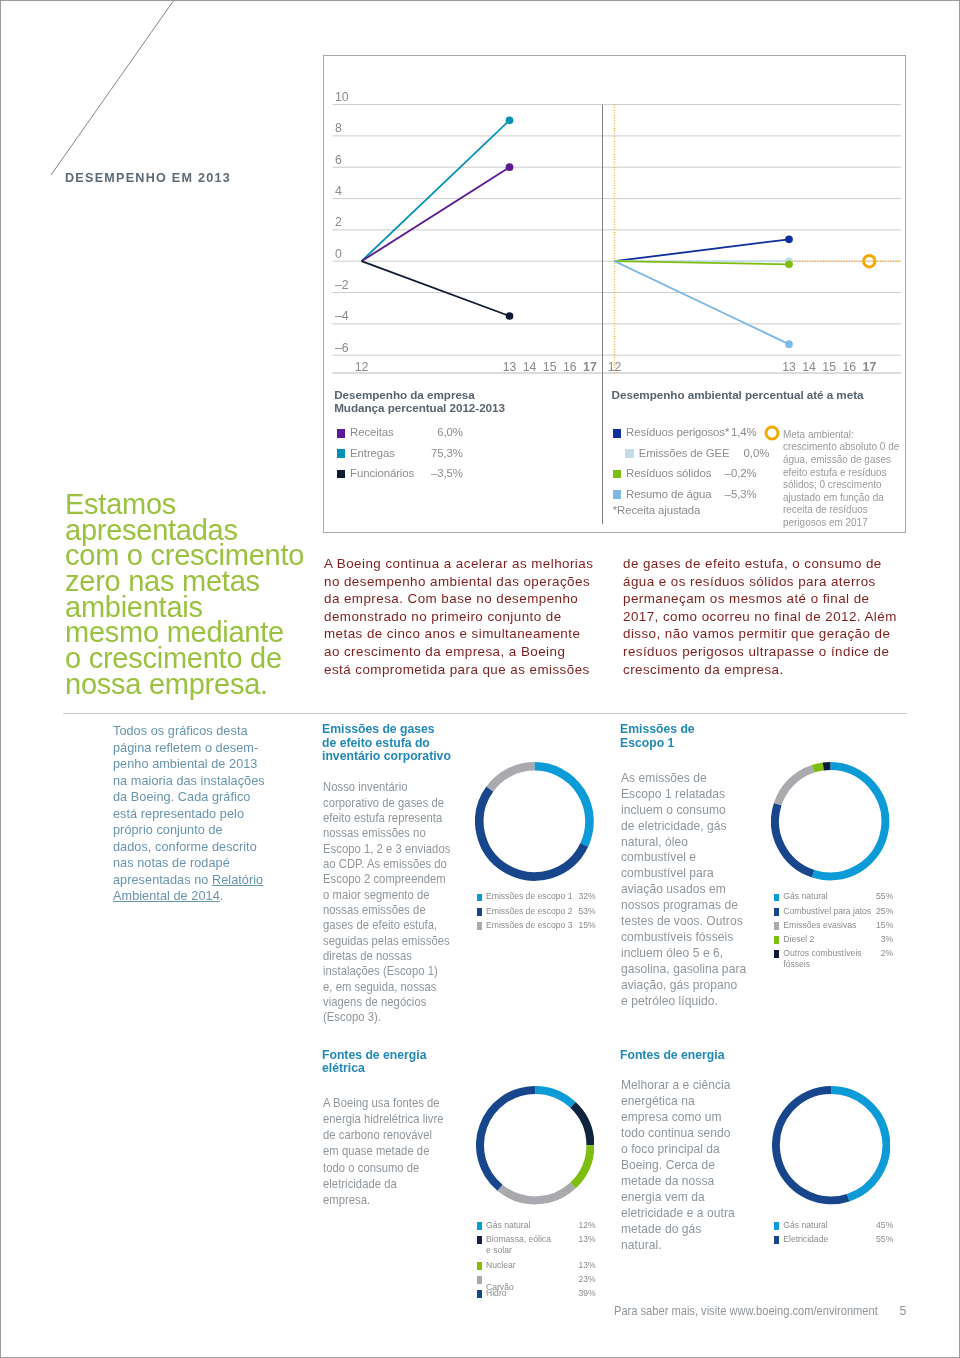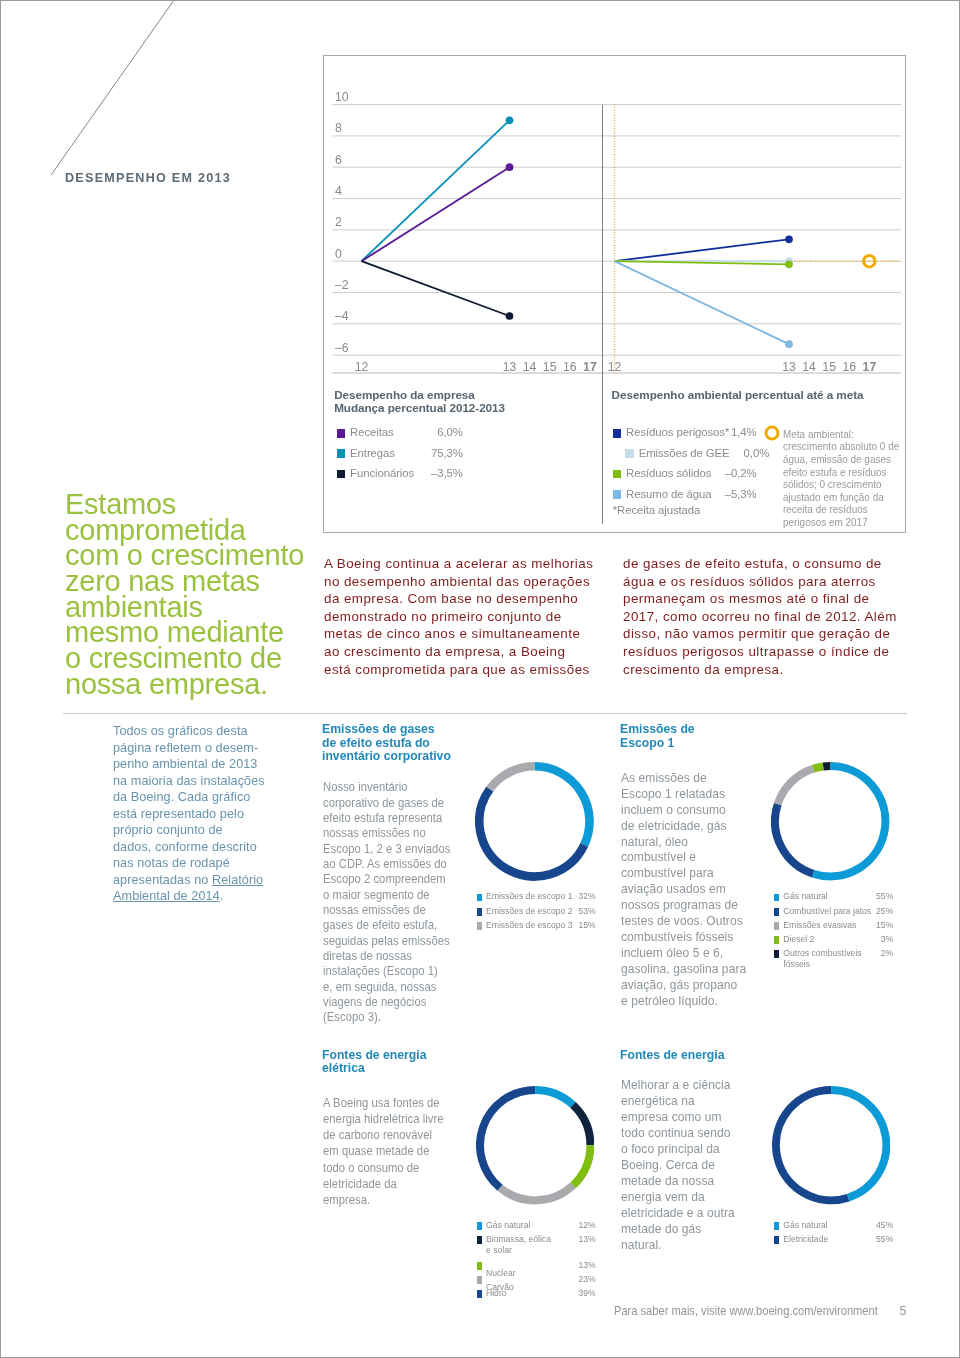--- a/index.html
+++ b/index.html
@@ -175,21 +175,21 @@
     <div class="goal-ln" style="left:458.5px;top:385.1px;">crescimento absoluto 0 de</div>
     <div class="goal-ln" style="left:458.5px;top:397.7px;">água, emissão de gases</div>
     <div class="goal-ln" style="left:458.5px;top:410.3px;">efeito estufa e resíduos</div>
     <div class="goal-ln" style="left:458.5px;top:422.9px;">sólidos; 0 crescimento</div>
     <div class="goal-ln" style="left:458.5px;top:435.5px;">ajustado em função da</div>
     <div class="goal-ln" style="left:458.5px;top:448.1px;">receita de resíduos</div>
     <div class="goal-ln" style="left:458.5px;top:460.7px;">perigosos em 2017</div>
   </div>
   <div class="pull" style="left:64px;top:491px;">
     <div class="ln" style="height:25.7px;line-height:25.7px;">Estamos</div>
-    <div class="ln" style="height:25.7px;line-height:25.7px;">comprometida</div>
+    <div class="ln" style="height:25.7px;line-height:25.7px;">apresentadas</div>
     <div class="ln" style="height:25.7px;line-height:25.7px;">com o crescimento</div>
     <div class="ln" style="height:25.7px;line-height:25.7px;">zero nas metas</div>
     <div class="ln" style="height:25.7px;line-height:25.7px;">ambientais</div>
     <div class="ln" style="height:25.7px;line-height:25.7px;">mesmo mediante</div>
     <div class="ln" style="height:25.7px;line-height:25.7px;">o crescimento de</div>
     <div class="ln" style="height:25.7px;line-height:25.7px;">nossa empresa.</div>
   </div>
   <div class="body-col" style="left:323px;top:554px;">
     <div class="ln" style="height:17.6px;line-height:17.6px;">A Boeing continua a acelerar as melhorias</div>
     <div class="ln" style="height:17.6px;line-height:17.6px;">no desempenho ambiental das operações</div>
@@ -345,21 +345,21 @@
     <span class="dl-vl" style="left:100.9px;width:17.6px;">12%</span>
   </div>
   <div class="dl-row" style="left:476.1px;top:1233.1px;width:118.5px;">
     <span class="dl-sw" style="background:#102440;"></span>
     <span class="dl-lb" style="top:0.0px;">Biomassa, eólica</span>
     <span class="dl-lb" style="top:11.4px;">e solar</span>
     <span class="dl-vl" style="left:100.9px;width:17.6px;">13%</span>
   </div>
   <div class="dl-row" style="left:476.1px;top:1258.6px;width:118.5px;">
     <span class="dl-sw" style="background:#7FBE10;"></span>
-    <span class="dl-lb" style="top:8px;">Nuclear</span>
+    <span class="dl-lb" style="top:0.0px;">Nuclear</span>
     <span class="dl-vl" style="left:100.9px;width:17.6px;">13%</span>
   </div>
   <div class="dl-row" style="left:476.1px;top:1272.7px;width:118.5px;">
     <span class="dl-sw" style="background:#A8AAAD;"></span>
     <span class="dl-lb" style="top:8px;">Carvão</span>
     <span class="dl-vl" style="left:100.9px;width:17.6px;">23%</span>
   </div>
   <div class="dl-row" style="left:476.1px;top:1286.8px;width:118.5px;">
     <span class="dl-sw" style="background:#17468D;"></span>
     <span class="dl-lb" style="top:0.0px;">Hidro</span>

